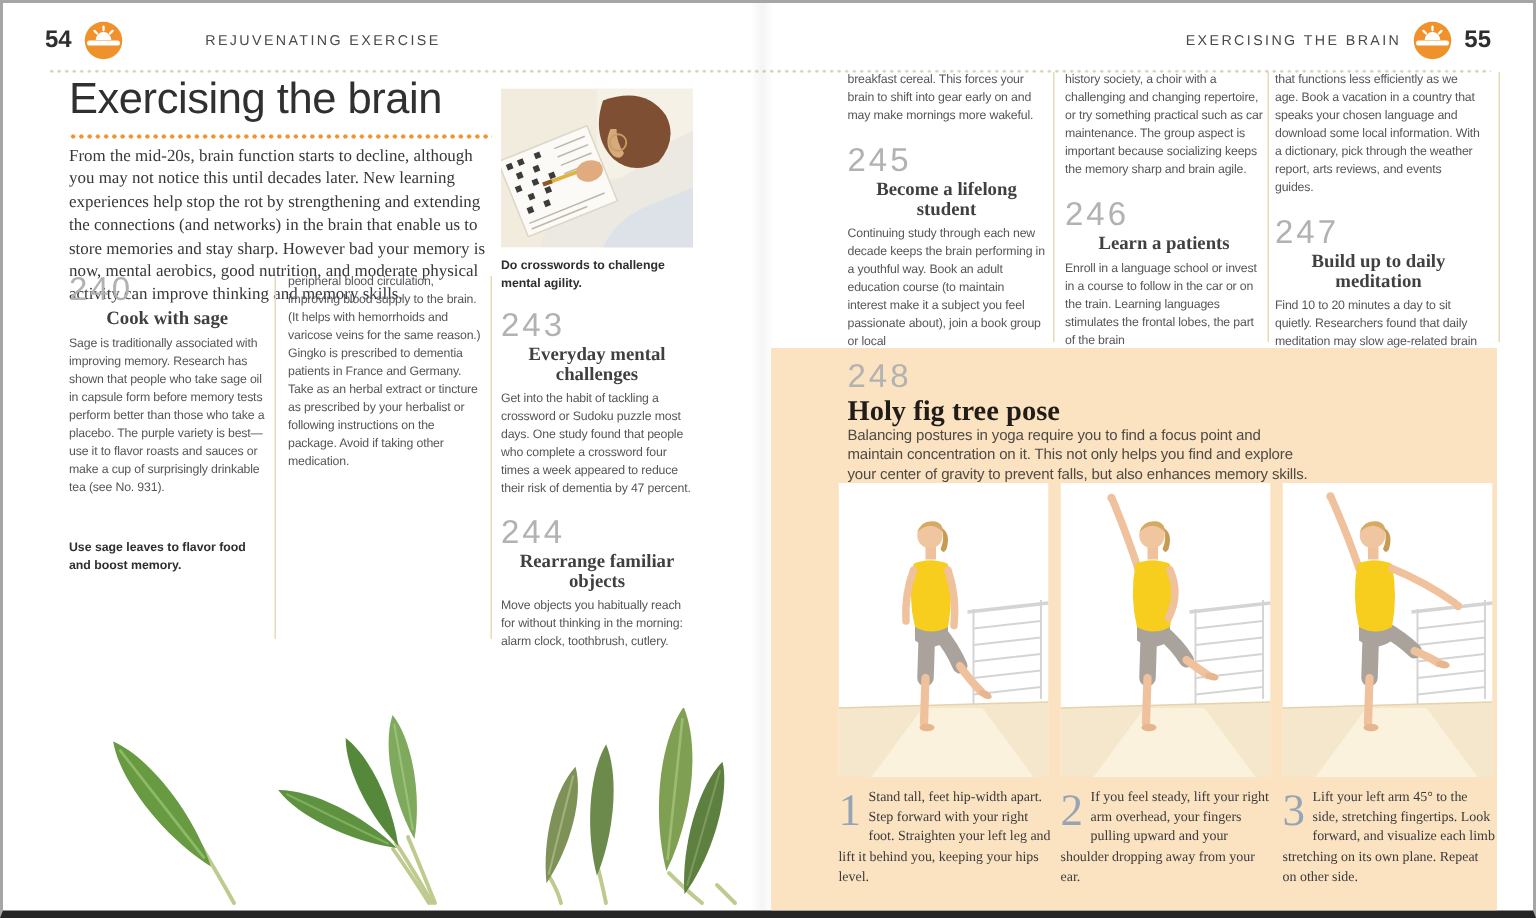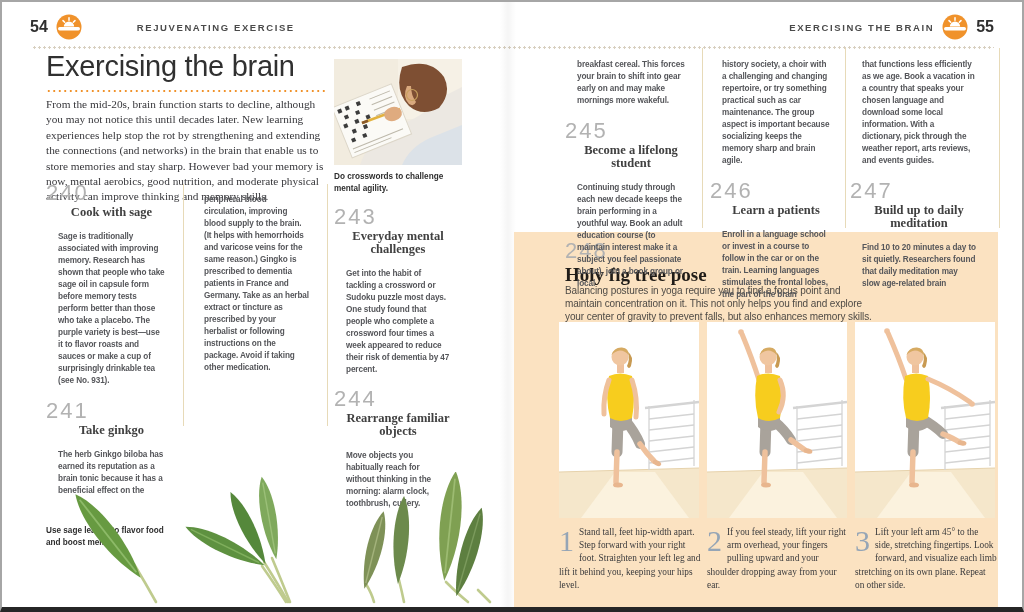--- a/index.html
+++ b/index.html
@@ -6,21 +6,21 @@
   .screen {
     position:relative; width:1024px; height:612px; box-sizing:border-box;
     background:#fff; border:2px solid #A6A6A6; border-bottom:5px solid #262626;
     font-family:"Liberation Sans", sans-serif; overflow:hidden;
   }
   
   .hdr { position:absolute; top:12px; display:flex; align-items:center; gap:8px; }
   .hdr-left { left:28px; }
   .hdr-right { right:28px; }
   .pagenum { font-size:16px; font-weight:bold; color:#2F2F2F; }
-  .hdr-label { font-size:9.5px; font-weight:bold; letter-spacing:1.6px; color:#4A4A4A;padding-left:47px; }
+  .hdr-label { font-size:9.5px; font-weight:normal; letter-spacing:1.6px; color:#4A4A4A;padding-left:47px; }
   .sun { width:26px; height:26px; display:inline-block; }
   .hdr-rule { position:absolute; left:30px; top:44px; width:962px; height:3px;
     background-image:radial-gradient(circle,#D8D0C0 1px,transparent 1.15px);
     background-size:5px 3px; background-repeat:repeat-x; }
   
   .page-title { position:absolute; left:44px; top:48px; margin:0; font-weight:400;
     font-size:29px; letter-spacing:-0.3px; color:#303030; }
   .title-rule { position:absolute; left:44px; top:87px; width:282px; height:4px;
     background-image:radial-gradient(circle,#F0922B 1.3px,transparent 1.45px);
     background-size:5.5px 4px; background-repeat:repeat-x; }
@@ -33,21 +33,21 @@
   #lcol3 { left:332px; top:57px;  width:128px; }
   #rcol1 { left:563px; top:45px;  width:132px; }
   #rcol2 { left:708px; top:45px;  width:132px; }
   #rcol3 { left:848px; top:45px;  width:138px; }
   .vrule { position:absolute; width:1px; background:#E7DAB8; }
   .tip { margin-top:13px; }
   .tip:first-child { margin-top:0; }
   .tip-num { font-size:22px; line-height:22px; letter-spacing:2px; color:#B2B2B2; }
   .tip-title { margin:2px 0 4px; font-family:"Liberation Serif", serif; font-weight:bold;
     font-size:12.5px; line-height:13px; color:#404040;text-align:center; }
-  .tip-body, .cont { margin:12px; font-size:8.2px; line-height:12px; letter-spacing:-0.1px; color:#55565A;font-weight:bold; }
+  .tip-body, .cont { margin:0; font-size:8.2px; line-height:12px; letter-spacing:-0.1px; color:#55565A; }
   .cont { margin-bottom:10px; }
   .photo-caption { margin:0; font-size:8.2px; font-weight:bold; line-height:11.5px; color:#2E2E2E; }
   .sage-cap { margin-top:28px; }
   .xword { width:128px; height:106px; margin-bottom:6px; }
   .xword svg { display:block; }
   #lcol3 .tip { margin-top:12px; }
   .sage-photo { position:absolute; left:20px; top:470px; width:480px; height:132px; }
   .gutter { position:absolute; left:498px; top:0; width:16px; height:100%;
     background:linear-gradient(90deg, rgba(0,0,0,0) 0%, rgba(0,0,0,0.04) 50%, rgba(0,0,0,0) 100%); }
   
@@ -114,25 +114,20 @@
   <div class="vrule" style="left:325px;top:182px;height:242px"></div>
   <div class="vrule" style="left:700px;top:46px;height:180px"></div>
   <div class="vrule" style="left:843px;top:46px;height:180px"></div>
   <div class="vrule" style="left:997px;top:46px;height:180px"></div>
 
   <div class="col" id="lcol1">
     <div class="tip">
       <div class="tip-num">240</div>
       <h3 class="tip-title">Cook with sage</h3>
       <p class="tip-body">Sage is traditionally associated with improving memory. Research has shown that people who take sage oil in capsule form before memory tests perform better than those who take a placebo. The purple variety is best—use it to flavor roasts and sauces or make a cup of surprisingly drinkable tea (see No. 931).</p>
-    </div>
-    <div class="tip">
-      <div class="tip-num">241</div>
-      <h3 class="tip-title">Take ginkgo</h3>
-      <p class="tip-body">The herb Ginkgo biloba has earned its reputation as a brain tonic because it has a beneficial effect on the</p>
     </div>
     <p class="photo-caption sage-cap">Use sage leaves to flavor food and boost memory.</p>
   </div>
 
   <div class="col" id="lcol2">
     <p class="cont">peripheral blood circulation, improving blood supply to the brain. (It helps with hemorrhoids and varicose veins for the same reason.) Gingko is prescribed to dementia patients in France and Germany. Take as an herbal extract or tincture as prescribed by your herbalist or following instructions on the package. Avoid if taking other medication.</p>
   </div>
 
   <div class="col" id="lcol3">
     <div class="xword">

